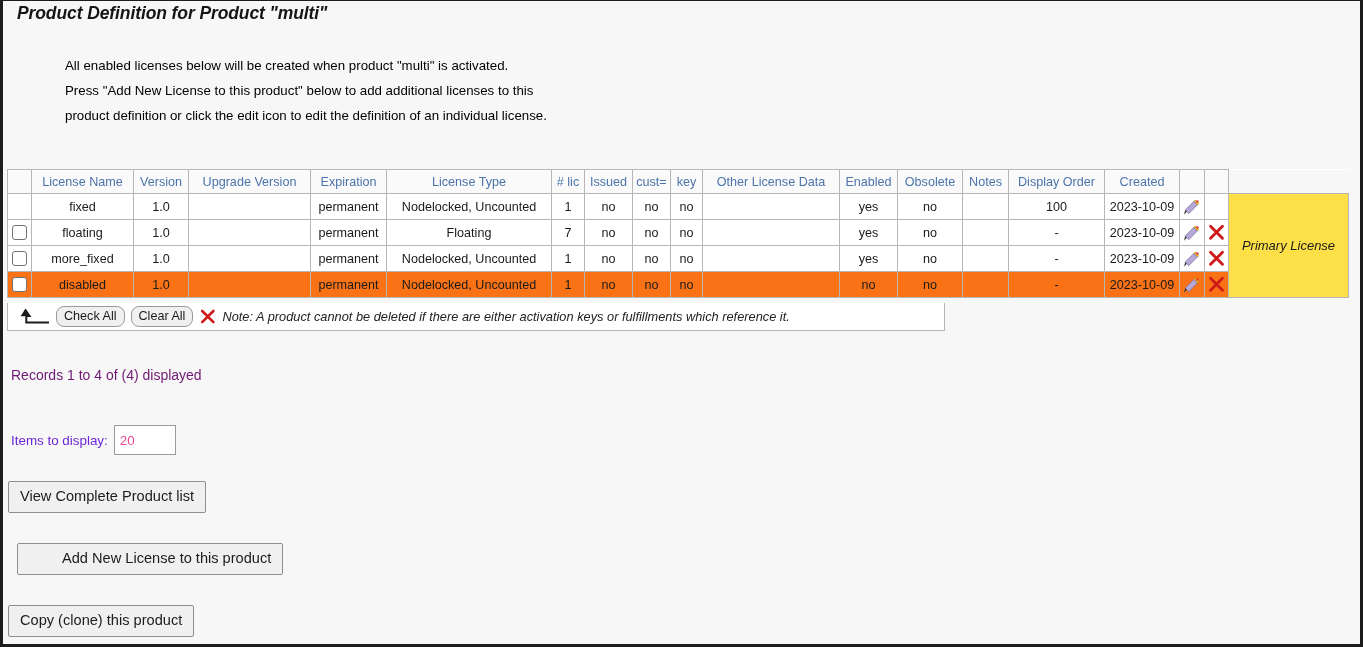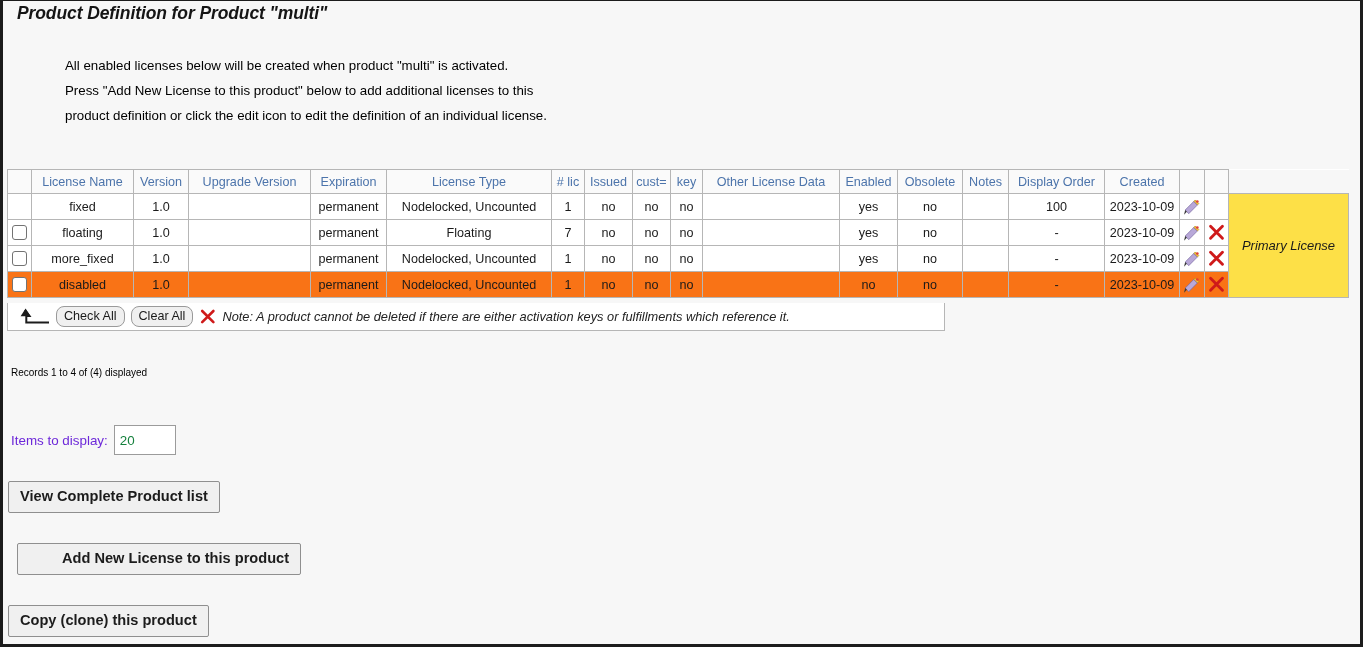--- a/index.html
+++ b/index.html
@@ -144,51 +144,51 @@
     font-size: 12.8px;
     color: #222;
     white-space: nowrap;
   }
 
   
   .records-line {
     position: absolute;
     left: 8px;
     top: 366px;
-    font-size: 10px;
-    color: #000000;
+    font-size: 14px;
+    color: #701a75;
   }
 
   
   .items-row {
     position: absolute;
     left: 8px;
     top: 424px;
     display: flex;
     align-items: center;
   }
   .items-label { font-size: 13.4px; color: #6d28d9; margin-right: 6px; }
   .items-input {
     width: 62px;
     height: 30px;
     box-sizing: border-box;
     border: 1px solid #9b9b9b;
     background: #ffffff;
     font-family: "Liberation Sans", sans-serif;
     font-size: 13.4px;
-    color: #15803d;
+    color: #ec4899;
     padding: 0 5px;
   }
 
   
   .btn-lg {
     position: absolute;
     font-family: "Liberation Sans", sans-serif;
     font-size: 14.6px;
-    font-weight: bold;
+    font-weight: normal;
     color: #1c1c1c;
     background: #f0f0f0;
     border: 1px solid #8f8f8f;
     border-radius: 2px;
     padding: 6px 11px 7px 11px;
     cursor: pointer;
     text-align: center;
     line-height: 17px;
     white-space: nowrap;
   }

